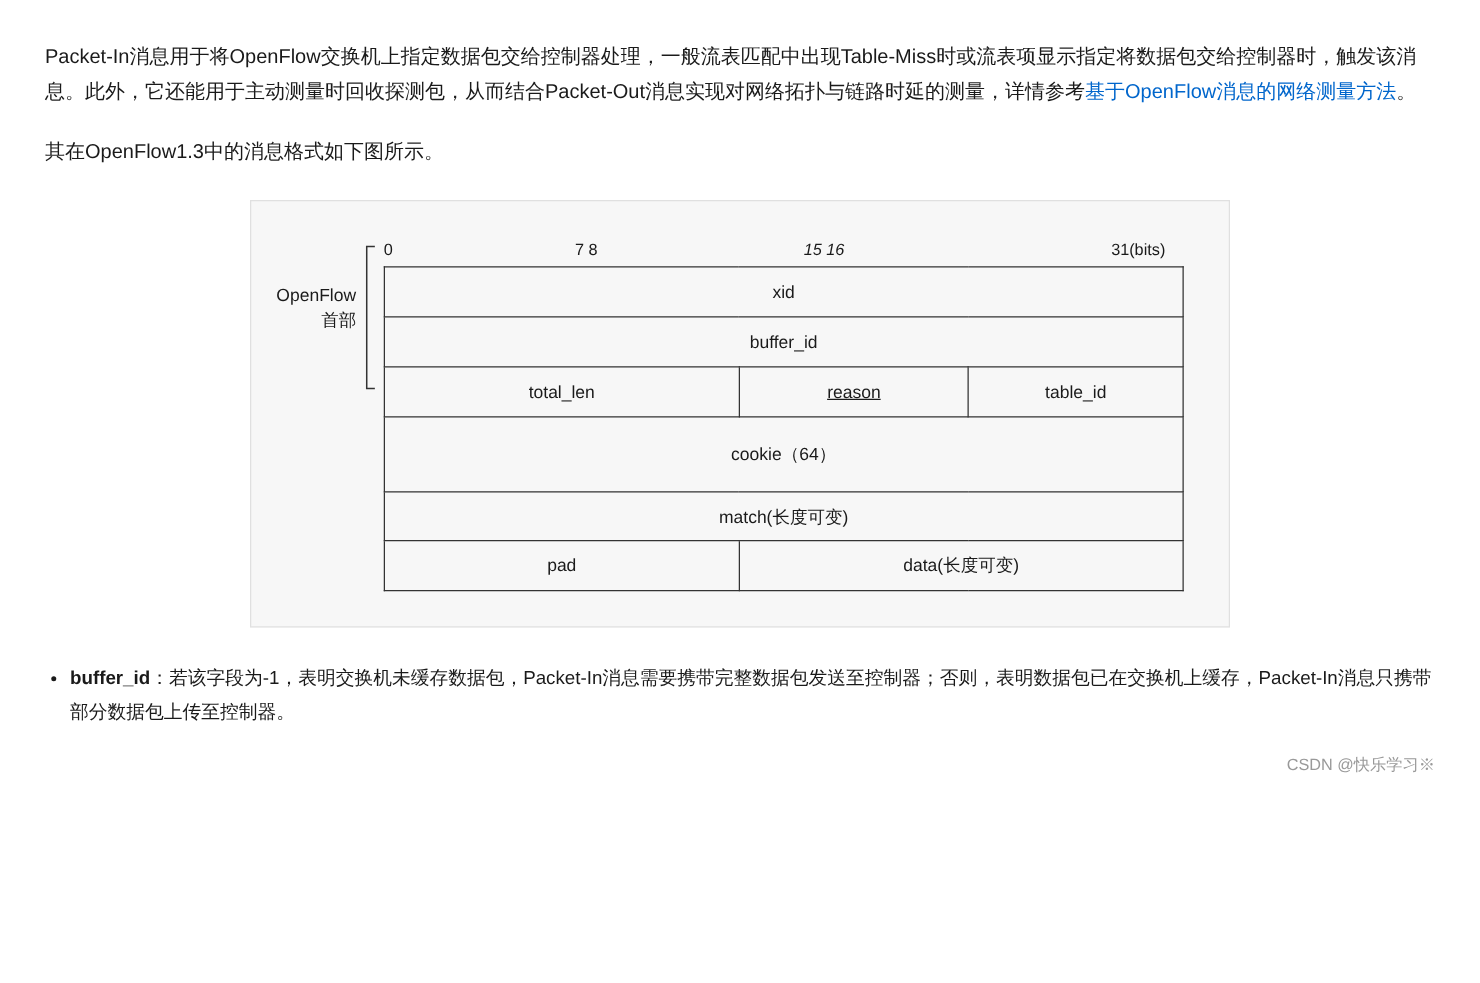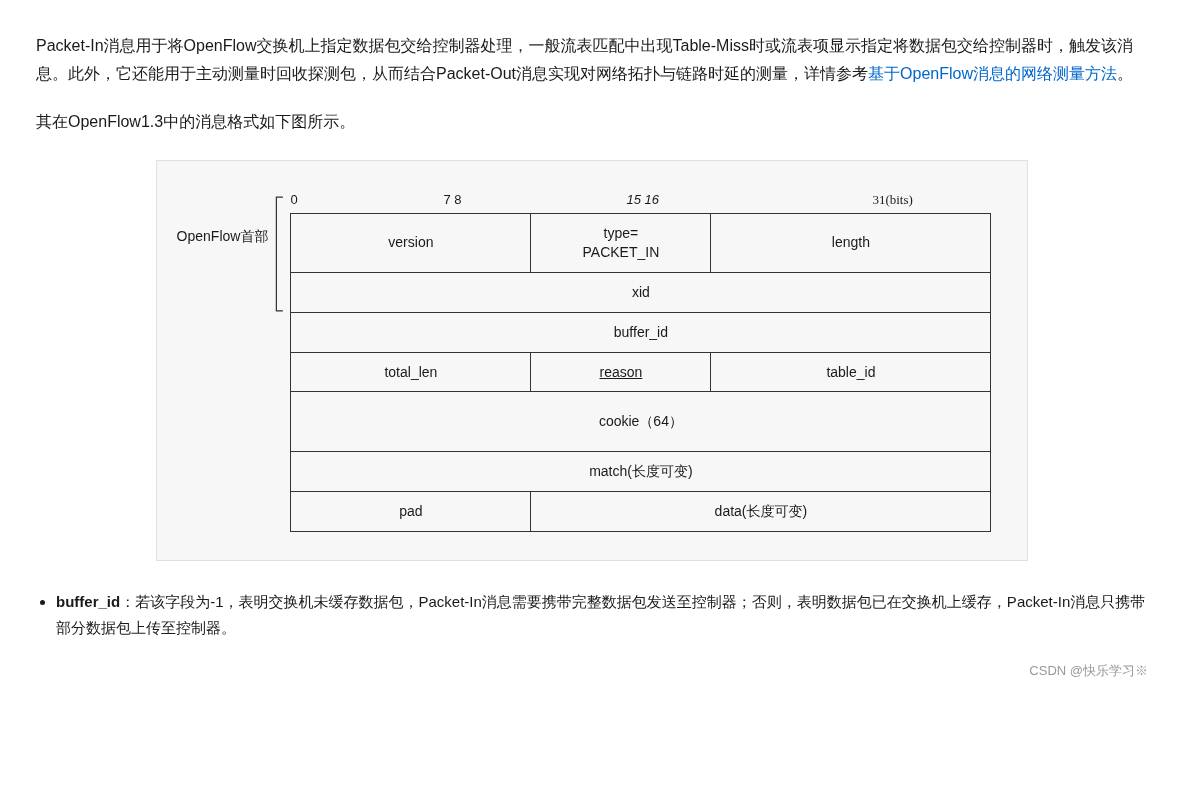--- a/index.html
+++ b/index.html
@@ -47,21 +47,21 @@
     }
 
     .diagram-inner {
       display: flex;
       align-items: flex-start;
       gap: 0;
     }
 
     .openflow-label {
       display: flex;
-      flex-direction: row;
+      flex-direction: column;
       align-items: flex-end;
       justify-content: center;
       font-size: 14px;
       color: #1a1a1a;
       margin-right: 2px;
       padding-top: 38px;
       line-height: 1.4;
       white-space: nowrap;
     }
 
@@ -157,31 +157,26 @@
           <path d="M14 10 L6 10 L6 150 L14 150" stroke="#333" stroke-width="1.5" fill="none"></path>
         </svg>
       </div>
 
       <div class="table-container">
 
         <div class="ruler-above">
           <span class="ruler-mark" style="left: 0px;">0</span>
           <span class="ruler-mark" style="left: 153px;">7 8</span>
           <span class="ruler-mark" style="left: 336px; font-style: italic;">15 16</span>
-          <span class="ruler-mark" style="left: 582px; font-family: Liberation Serif, serif;">31(bits)</span>
+          <span class="ruler-mark" style="left: 582px;">31(bits)</span>
         </div>
 
         <table class="packet-table">
 
           <tbody>
-              <tr>
-            <td style="width: 180px;">version</td>
-            <td style="width: 180px;">type=<br>PACKET_IN</td>
-            <td style="width: 280px;">length</td>
-          </tr>
 
           <tr>
             <td colspan="3">xid</td>
           </tr>
 
           <tr>
             <td colspan="3">buffer_id</td>
           </tr>
 
           <tr>

